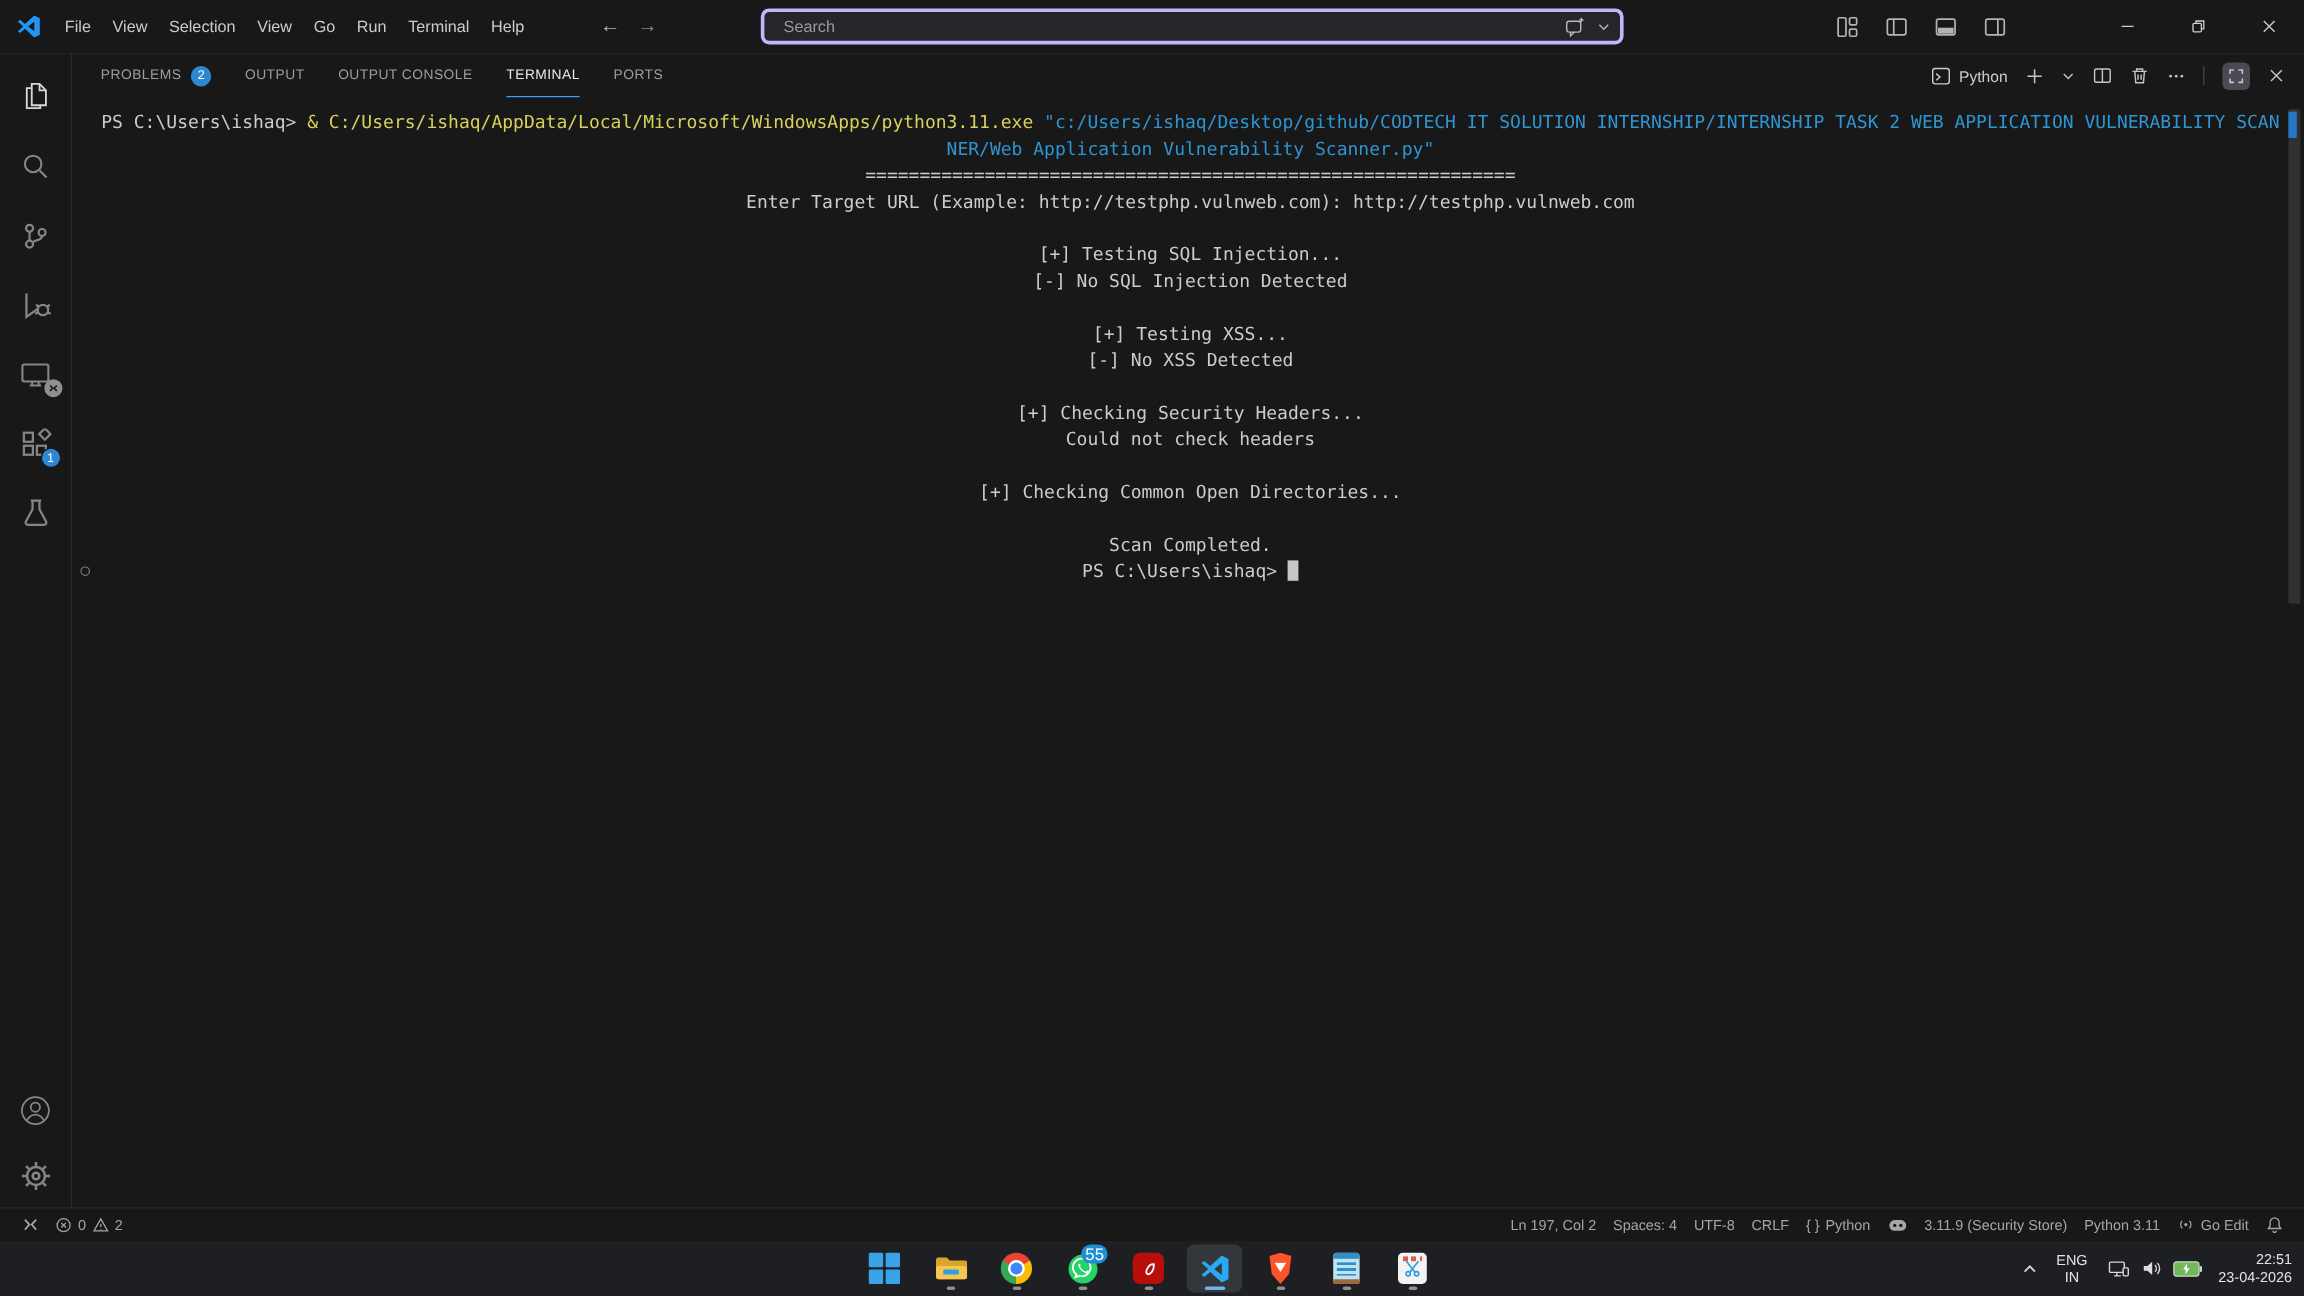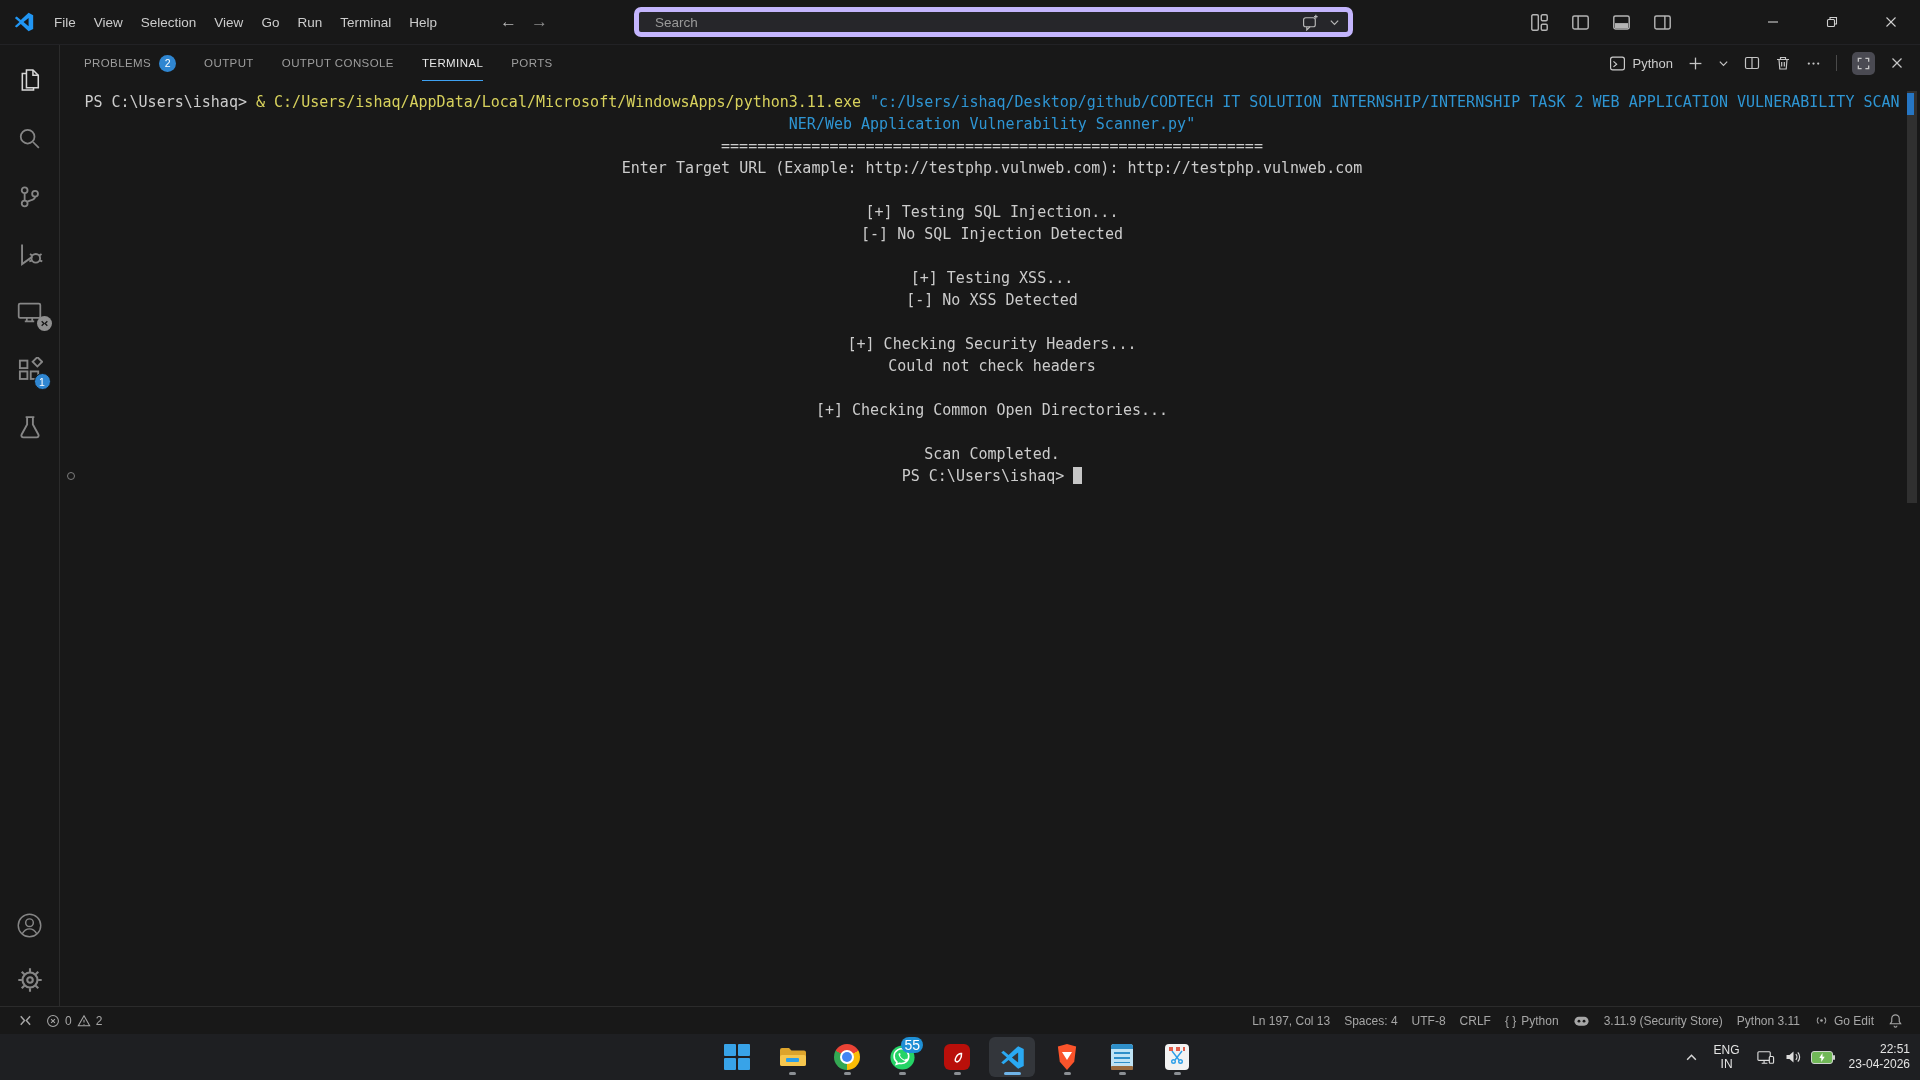--- a/index.html
+++ b/index.html
@@ -8,21 +8,21 @@
   .window { width:1920px; height:1080px; display:flex; flex-direction:column; }
 
   
   .titlebar { height:44px; display:flex; align-items:center; background:#181818; flex:0 0 44px; position:relative; }
   .vscode-logo { width:26px; height:26px; margin:0 8px 0 11px; display:flex; align-items:center; justify-content:center; }
   .menus { display:flex; align-items:center; }
   .menu-item { font-size:13.5px; color:#cccccc; padding:5px 9px; border-radius:5px; cursor:default; }
   .nav-arrows { display:flex; align-items:center; gap:14px; margin-left:54px; font-size:17px; }
   .nav-back { color:#b6b6b6; } .nav-fwd { color:#8b8b8b; }
   .searchbox { position:absolute; left:634px; top:7px; width:719px; height:30px; background:#26262a;
-    border:5px solid #c4b5fd; border-radius:7px; display:flex; align-items:center; padding:0 8px 0 16px; }
+    border:3px solid #c4b5fd; border-radius:7px; display:flex; align-items:center; padding:0 8px 0 16px; }
   .searchbox .ph { color:#9a9a9a; font-size:13.5px; flex:1; }
   .searchbox .chat-btn { display:flex; align-items:center; gap:10px; color:#b8b8b8; }
   .layout-controls { position:absolute; right:248px; top:0; height:44px; display:flex; align-items:center; gap:22px; color:#b4b4b4; }
   .win-controls { position:absolute; right:0; top:0; height:44px; display:flex; }
   .win-btn { width:59px; height:44px; display:flex; align-items:center; justify-content:center; color:#cfcfcf; }
 
   
   .workbench { flex:1; display:flex; min-height:0; border-top:1px solid #222225; }
   .activitybar { width:60px; background:#181818; border-right:1px solid #2b2b2b; display:flex; flex-direction:column; align-items:center; padding-top:6px; }
   .ab-icon { width:60px; height:58px; display:flex; align-items:center; justify-content:center; color:#868686; position:relative; }
@@ -352,21 +352,21 @@
           </svg>
         <span>0</span>
         <svg width="14" height="14" viewBox="0 0 16 16" fill="none" stroke="currentColor" stroke-width="1.2">
             <path d="M8 2L14.5 13.5h-13z"></path>
             <path d="M8 6.5v3.2M8 11.5v.8"></path>
           </svg>
         <span>2</span>
       </span>
     </div>
     <div class="sb-right">
-      <span class="sb-item">Ln 197, Col 13</span>
+      <span class="sb-item">Ln 197, Col 2</span>
       <span class="sb-item">Spaces: 4</span>
       <span class="sb-item">UTF-8</span>
       <span class="sb-item">CRLF</span>
       <span class="sb-item">
         <span>{ }</span>
         <span>Python</span>
       </span>
       <span class="sb-item">
         <svg width="17" height="15" viewBox="0 0 18 16">
             <rect x="1.5" y="4" width="15" height="9.5" rx="4.7" fill="currentColor"></rect>

